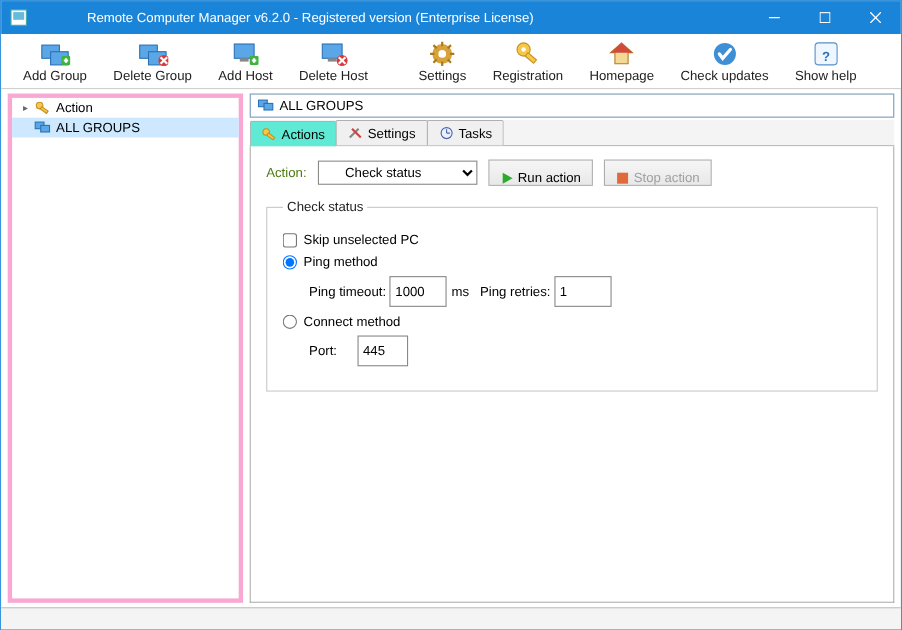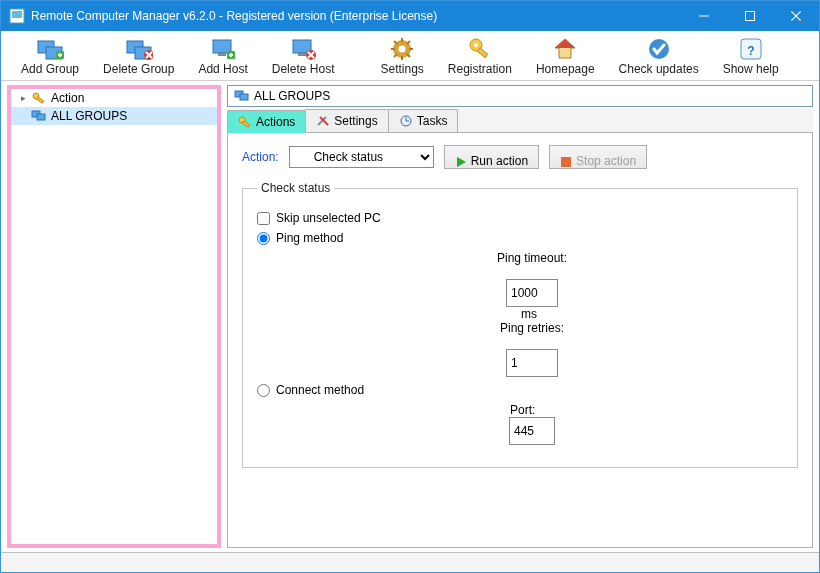--- a/index.html
+++ b/index.html
@@ -1,20 +1,20 @@
 <!DOCTYPE html>
 <html><head>
 <meta charset="utf-8">
 <style>
 * { box-sizing: border-box; margin: 0; padding: 0; font-family: "Segoe UI", Tahoma, sans-serif; font-size: 12px; }
 body { width: 820px; height: 573px; background: #fff; border: 1px solid #3a94db; overflow: hidden; }
 
 .titlebar { height: 30px; background: #1a84d8; color: #fff; display: flex; align-items: center; padding-left: 8px; }
 .titlebar .app-icon { width: 16px; height: 16px; margin-right: 6px; display:flex; align-items:center; justify-content:center;}
-.titlebar .title { flex: 1; font-size: 12px; }
+.titlebar .title { flex: 1; font-size: 12px; margin-left: 48px; }
 .titlebar .winbtns { display: flex; height: 100%; }
 .titlebar .winbtn { width: 46px; display: flex; align-items: center; justify-content: center; color: #fff; cursor: pointer; }
 
 .toolbar { height: 50px; border-bottom: 1px solid #d0d0d0; background: #fff; display: flex; align-items: center; padding: 2px 8px; }
 .tool { display: flex; flex-direction: column; align-items: center; justify-content: center; padding: 2px 12px; cursor: pointer; font-size: 11px; color:#222;}
 .tool .ticon { width: 28px; height: 26px; display: flex; align-items: center; justify-content: center; }
 
 .content { display: flex; height: calc(573px - 30px - 50px - 22px); }
 .sidebar { width: 214px; border: 4px solid #f9a8d4; margin: 4px 3px 4px 6px; background: #fff; }
 .tree-item { display: flex; align-items: center; padding: 2px 4px 2px 20px; height: 18px; cursor: pointer; }
@@ -26,31 +26,31 @@
 .main-head { border: 1px solid #7a99b8; background:#fff; height: 22px; display: flex; align-items: center; padding-left: 6px; }
 .main-head .ticon2 { margin-right: 4px; }
 
 .tabs { height: 24px; display: flex; border-bottom: 1px solid #b0b0b0; background:#f4f4f4; margin-top:2px; }
 .tab { display: flex; align-items: center; padding: 0 10px; border: 1px solid #b0b0b0; border-bottom: none; margin-right: -1px; background: #f0f0f0; cursor: pointer; border-top-left-radius:2px; border-top-right-radius:2px;}
 .tab.active { background: #5eead4; position: relative; top: 1px; }
 .tab .ticon2 { margin-right: 4px; }
 
 .tab-body { flex: 1; border: 1px solid #b0b0b0; border-top: none; background: #fff; padding: 12px 14px; }
 .action-row { display: flex; align-items: center; gap: 10px; }
-.action-row label { color:#1d4ed8; }
+.action-row label { color:#4d7c0f; }
 select.action-sel { width: 145px; height: 22px; border: 1px solid #8a8a8a; background:#fff; padding-left: 20px; position:relative; appearance:auto;}
 .sel-wrap { position:relative; display:inline-block; }
 .sel-wrap .selicon { position:absolute; left:4px; top:3px; pointer-events:none;}
 .btn { height: 24px; padding: 0 10px; border: 1px solid #adadad; background: linear-gradient(#f6f6f6,#e8e8e8); cursor: pointer; display:inline-flex; align-items:flex-end; gap:4px;}
 .btn:disabled { color: #a0a0a0; cursor: default; }
 
 fieldset.group { border: 1px solid #c8c8c8; padding: 10px 14px 16px; margin-top: 12px; }
 fieldset.group legend { padding: 0 4px; color:#222;}
 .row { display: flex; align-items: center; margin: 6px 0; }
-.row.sub { padding-left: 24px; flex-direction: column; }
+.row.sub { padding-left: 24px; }
 input[type=checkbox],input[type=radio]{ margin-right:6px; width:13px; height:13px; }
 input.txt { height: 28px; border: 1px solid #888; padding: 0 4px; background:#fff;}
 .ms { margin: 0 10px 0 4px; }
 
 .statusbar { height: 22px; border-top: 1px solid #c0c0c0; background: #f4f4f4; }
 
 svg { display:block; }
 </style>
 </head>
 <body>

